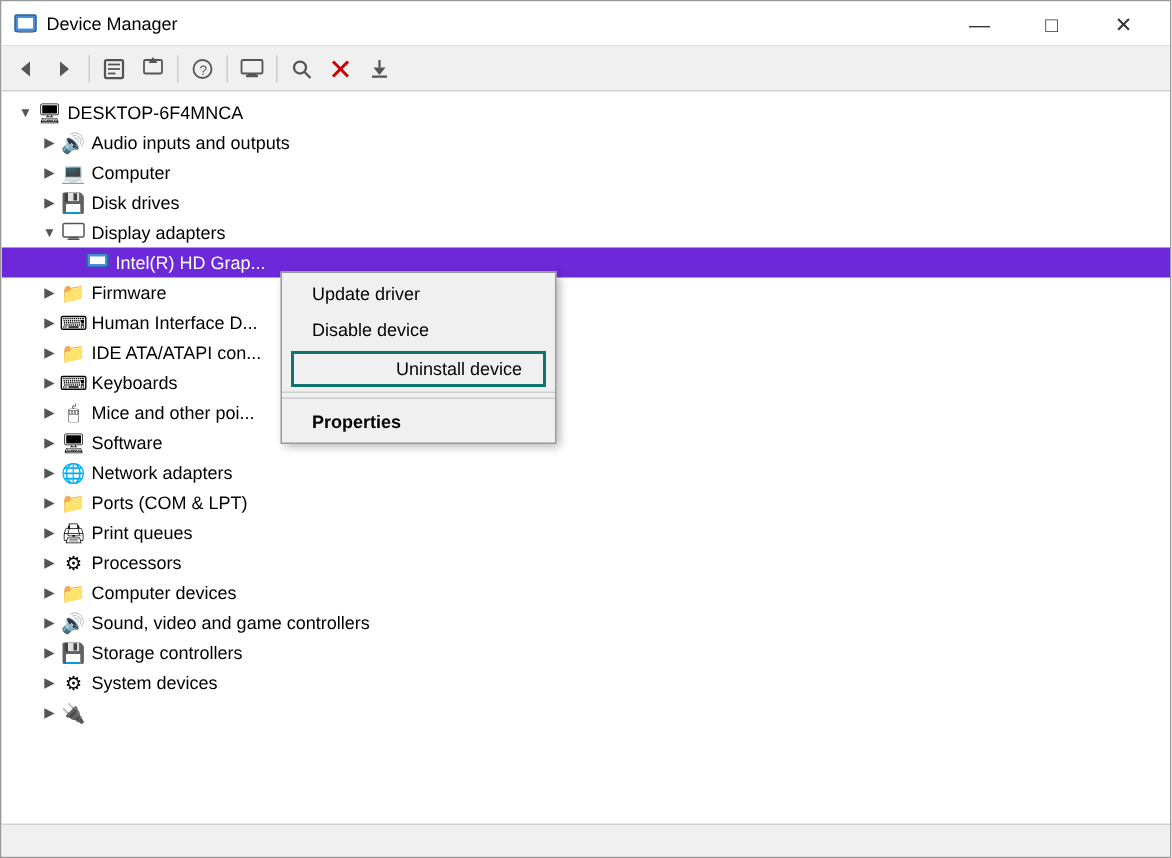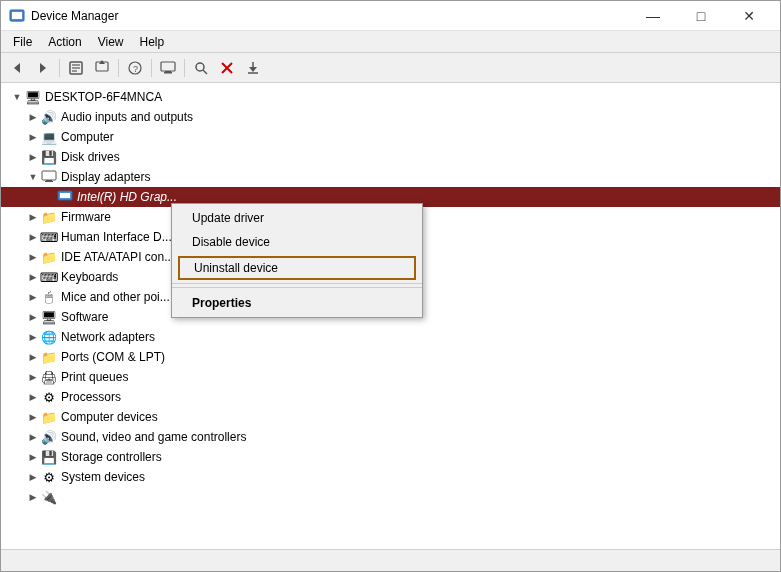--- a/index.html
+++ b/index.html
@@ -129,21 +129,21 @@
     .tree-item {
       display: flex;
       align-items: center;
       height: 20px;
       padding-left: 4px;
       cursor: pointer;
       white-space: nowrap;
       color: #000;
       user-select: none;
     }
-    .tree-item.highlighted { background: #7f1d1d; color: #fff; font-style: italic; }
+    .tree-item.highlighted { background: #6d28d9; color: #fff; }
 
     .tree-indent { display: inline-block; }
     .tree-arrow {
       width: 16px;
       height: 16px;
       display: inline-flex;
       align-items: center;
       justify-content: center;
       font-size: 9px;
       color: #555;
@@ -161,23 +161,23 @@
       font-size: 13px;
     }
 
     .tree-label {
       font-size: 12px;
     }
 
     
     .context-menu {
       position: absolute;
-      left: 170px;
+      left: 186px;
       top: 120px;
-      width: 252px;
+      width: 184px;
       background: #f0f0f0;
       border: 1px solid #999;
       box-shadow: 2px 2px 6px rgba(0,0,0,0.3);
       z-index: 100;
       padding: 2px 0;
     }
 
     .ctx-item {
       padding: 5px 20px;
       cursor: pointer;
@@ -187,23 +187,24 @@
 
     .ctx-item.bold { font-weight: bold; }
 
     .ctx-separator {
       height: 1px;
       background: #ccc;
       margin: 3px 0;
     }
 
     .ctx-item.uninstall {
-      border: 2px solid #a16207;
+      border: 2px solid #0f766e;
       margin: 2px 6px;
       padding: 3px 14px;
+      text-align: right;
     }
 
     
     .status-bar {
       height: 22px;
       background: #f0f0f0;
       border-top: 1px solid #d0d0d0;
       display: flex;
       align-items: center;
       padding: 0 8px;
@@ -228,26 +229,20 @@
       </svg>
     </div>
     <span class="title-bar-title">Device Manager</span>
     <div class="title-bar-controls">
       <button class="tb-btn">—</button>
       <button class="tb-btn">□</button>
       <button class="tb-btn close">✕</button>
     </div>
   </div>
 
-  <div class="menu-bar">
-    <div class="menu-item">File</div>
-    <div class="menu-item">Action</div>
-    <div class="menu-item">View</div>
-    <div class="menu-item">Help</div>
-  </div>
 
   <div class="toolbar">
     <button class="tool-btn">
       <svg width="14" height="14" viewBox="0 0 14 14">
           <polygon points="10,2 4,7 10,12" fill="#555"></polygon>
         </svg>
     </button>
     <button class="tool-btn">
       <svg width="14" height="14" viewBox="0 0 14 14">
           <polygon points="4,2 10,7 4,12" fill="#555"></polygon>

